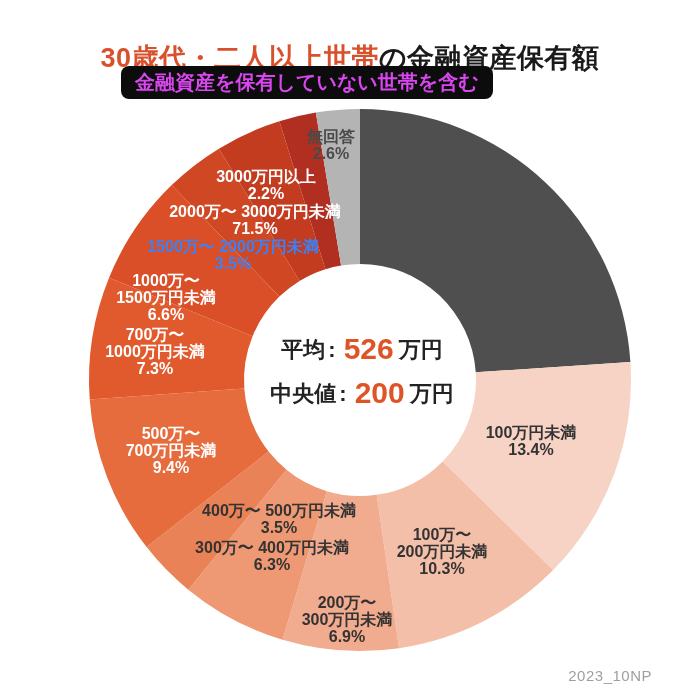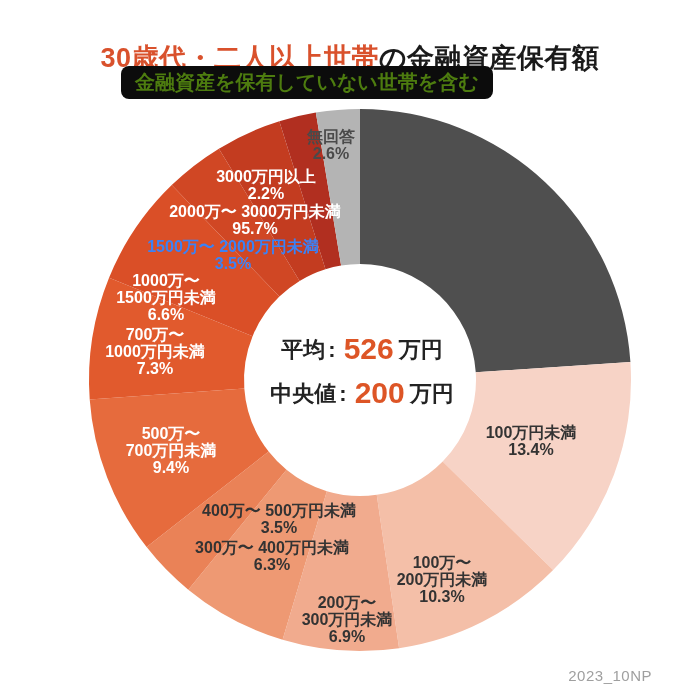--- a/index.html
+++ b/index.html
@@ -8,21 +8,21 @@
     font-family:"Liberation Sans","DejaVu Sans",sans-serif;
   }
   .stage{position:absolute;left:0;top:0;width:700px;height:700px;}
   .title{
     position:absolute;top:22px;left:0;width:700px;text-align:center;
     font-size:27px;font-weight:bold;color:#1a1a1a;letter-spacing:0.5px;
   }
   .title-hl{color:#d9512c;}
   .badge{
     position:absolute;left:121px;top:66px;
-    background:#0c0c0c;color:#4d7c0f;
+    background:#0c0c0c;color:#d946ef;
     font-size:20px;font-weight:bold;line-height:26px;
     padding:3px 14px 4px;border-radius:8px;
   }
   #donut{position:absolute;left:0;top:0;}
   #labels{position:absolute;left:0;top:0;width:700px;height:700px;pointer-events:none;}
   .seg-label{
     position:absolute;transform:translate(-50%,-50%);
     text-align:center;font-size:16px;font-weight:bold;line-height:17px;
     white-space:nowrap;
   }
@@ -63,21 +63,21 @@
       <path d="M218.88 148.65 A271 271 0 0 1 279.35 121.28 L325.48 269.26 A116 116 0 0 0 299.59 280.97 Z" fill="#c33c20"></path>
       <path d="M279.35 121.28 A271 271 0 0 1 315.84 112.62 L341.10 265.55 A116 116 0 0 0 325.48 269.26 Z" fill="#b12f20"></path>
       <path d="M315.84 112.62 A271 271 0 0 1 360.00 109.00 L360.00 264.00 A116 116 0 0 0 341.10 265.55 Z" fill="#b4b4b4"></path>
     </svg>
 
   <div id="labels">
       <div class="seg-label" style="left: 531px; top: 441px; color: rgb(51, 51, 51);">
         <div>100万円未満</div>
         <div>13.4%</div>
       </div>
-      <div class="seg-label" style="left: 442px; top: 579px; color: rgb(51, 51, 51);">
+      <div class="seg-label" style="left: 442px; top: 551px; color: rgb(51, 51, 51);">
         <div>100万〜</div>
         <div>200万円未満</div>
         <div>10.3%</div>
       </div>
       <div class="seg-label" style="left: 347px; top: 589px; color: rgb(51, 51, 51); margin-top: 30px;">
         <div>200万〜</div>
         <div>300万円未満</div>
         <div>6.9%</div>
       </div>
       <div class="seg-label" style="left: 272px; top: 556px; color: rgb(51, 51, 51);">
@@ -102,21 +102,21 @@
         <div>1000万〜</div>
         <div>1500万円未満</div>
         <div>6.6%</div>
       </div>
       <div class="seg-label" style="left: 233px; top: 255px; color: #3b82f6;">
         <div>1500万〜 2000万円未満</div>
         <div>3.5%</div>
       </div>
       <div class="seg-label" style="left: 255px; top: 220px; color: rgb(255, 255, 255);">
         <div>2000万〜 3000万円未満</div>
-        <div>95.7%</div>
+        <div>71.5%</div>
       </div>
       <div class="seg-label" style="left: 266px; top: 185px; color: rgb(255, 255, 255);">
         <div>3000万円以上</div>
         <div>2.2%</div>
       </div>
       <div class="seg-label" style="left: 331px; top: 145px; color: rgb(74, 74, 74);">
         <div>無回答</div>
         <div>2.6%</div>
       </div>
     </div>

